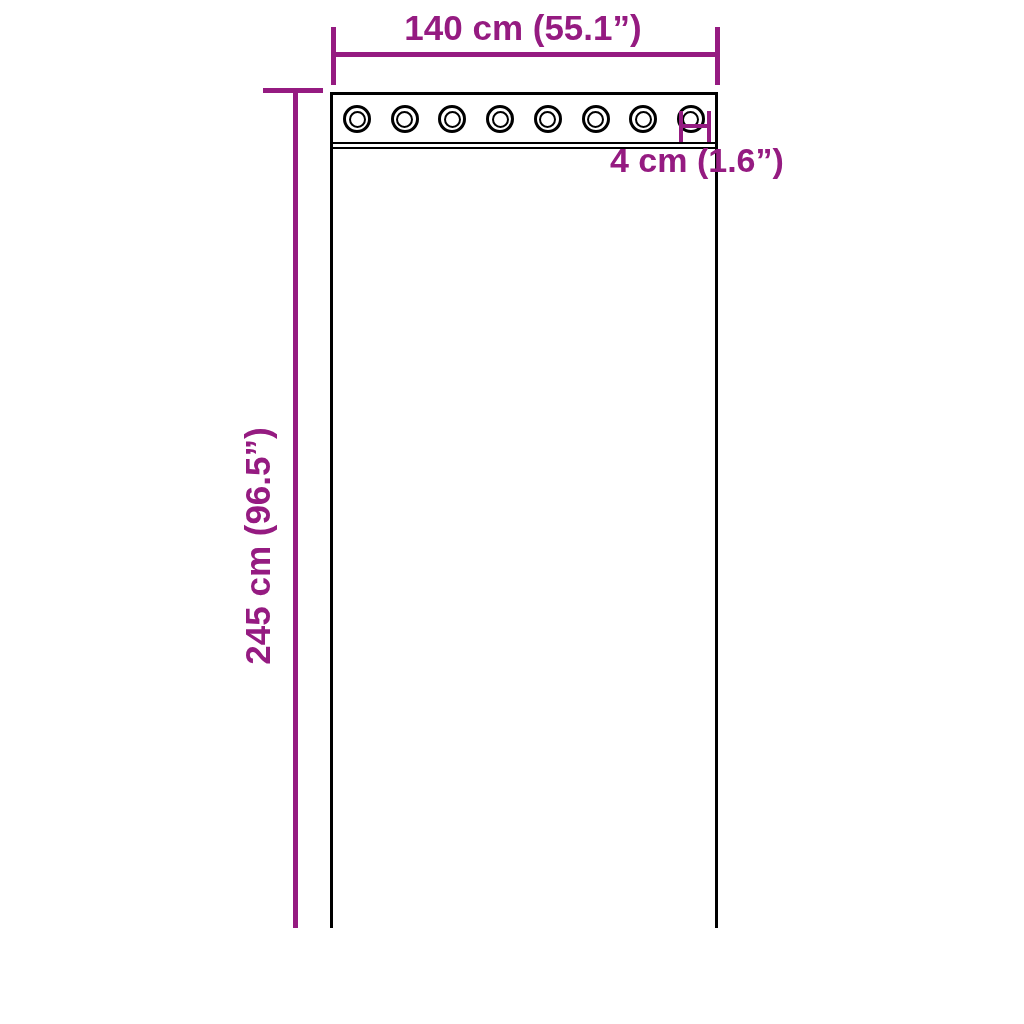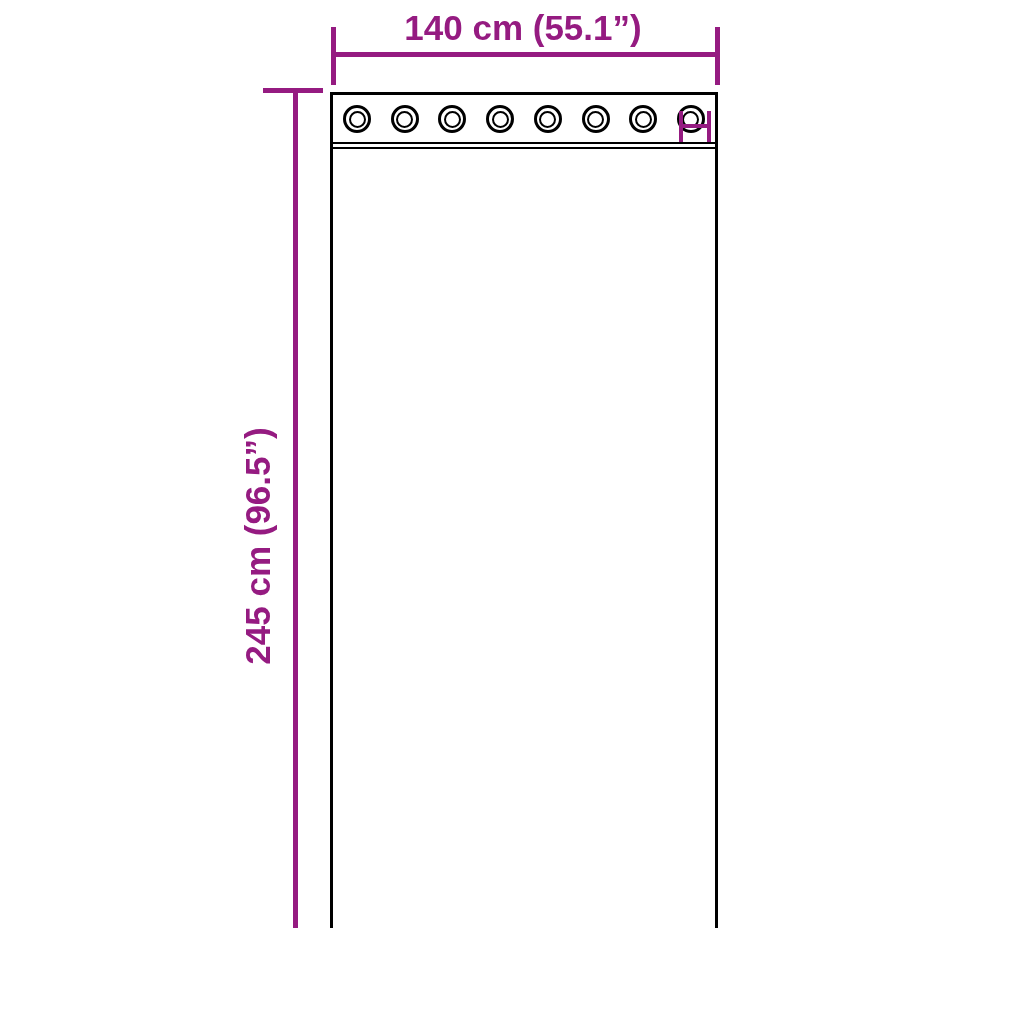--- a/index.html
+++ b/index.html
@@ -155,14 +155,15 @@
   <div class="dim width-tick-right"></div>
 
   <div class="height-dim-label">245 cm (96.5”)</div>
   <div class="dim height-dim-line"></div>
   <div class="dim height-tick-top"></div>
   <div class="dim height-tick-bottom"></div>
 
   <div class="dim g-tick-left"></div>
   <div class="dim g-tick-right"></div>
   <div class="dim g-line"></div>
+  <div class="g-label">4 cm (1.6”)</div>
 
 </div>
 
 </body></html>

